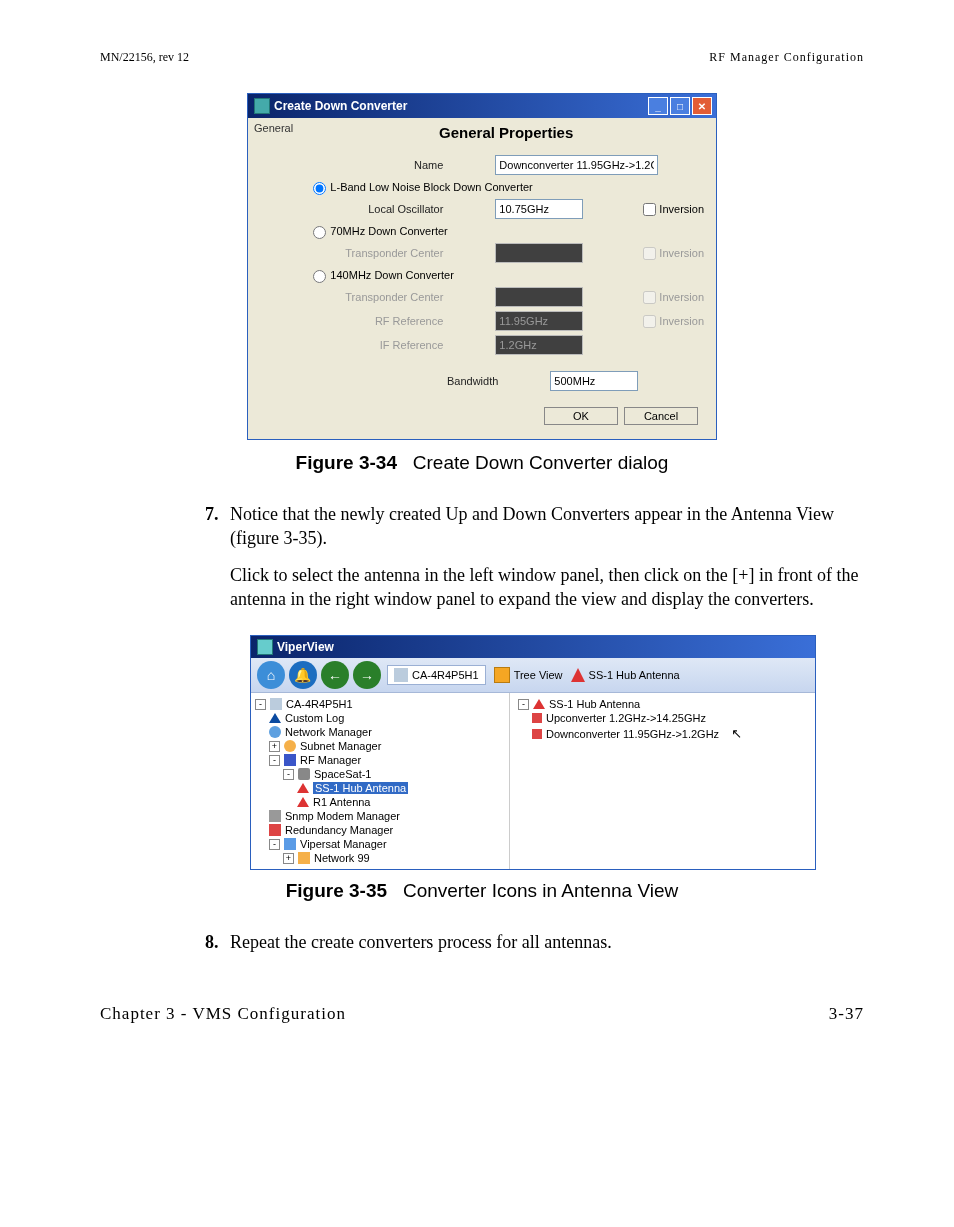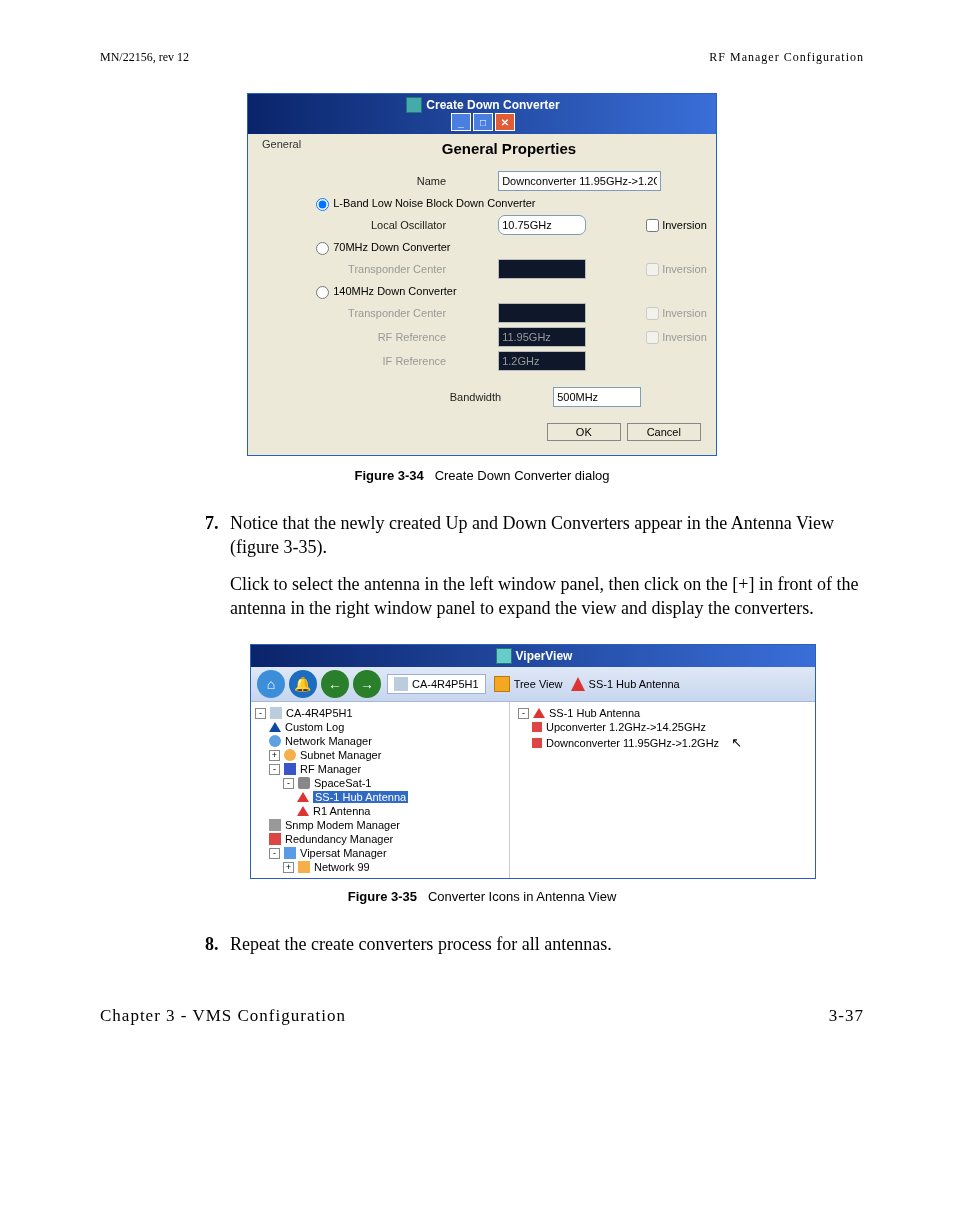--- a/index.html
+++ b/index.html
@@ -29,37 +29,36 @@
   }
   .titlebar {
     background: linear-gradient(to right, #0a246a, #3a6fd8);
     color: white;
     font-weight: bold;
     padding: 3px 4px 3px 6px;
     display: flex;
     align-items: center;
     justify-content: space-between;
     font-size: 12px;
-    flex-direction: column;
   }
   .titlebar-left { display:flex; align-items:center; gap:4px;}
   .tb-icon { width:14px; height:14px; background:#4aa; border:1px solid #277;}
   .winbuttons { display:flex; gap:2px;}
   .winbtn {
     width:18px; height:16px;
     border:1px solid #fff;
     display:flex;align-items:center;justify-content:center;
     font-size:10px;
     font-family: Arial;
     font-weight:bold;
     background:#4a7fe0;
     color:white;
   }
   .winbtn.close{ background:#e25d36; }
-  .dialog1-body { display:flex;margin-left:8px; }
+  .dialog1-body { display:flex; }
   .leftpane {
     width: 120px;
     padding: 4px 6px;
     color:#555;
   }
   .leftpane .treenode { color:#333; }
   .rightpane {
     flex:1;
     padding: 4px 12px 8px 4px;
   }
@@ -77,42 +76,42 @@
   .radiorow input { margin-right:4px;}
   .textfield {
     border:1px solid #7f9db9;
     background:white;
     height:16px;
     padding:1px 3px;
     font-family: Tahoma, Arial, sans-serif;
     font-size:11px;
     width:110px;
   }
-  .textfield.disabled { background:#0f172a; color:#999; border-color:#bbb;}
+  .textfield.disabled { background:#404040; color:#999; border-color:#bbb;}
   .chk { margin-left:10px; display:flex; align-items:center; }
   .chk input { margin-right:3px; }
   .chk.dim { color:#999;}
   .bottomrow {
     display:flex; justify-content:flex-end;
     gap:6px;
     margin:16px 6px 6px 0;
   }
   .winbutton {
     border:1px solid #888;
     background:#ece9d8;
     width:72px;
     text-align:center;
     padding:2px 0;
     font-family: Tahoma, Arial, sans-serif;
     font-size:11px;
   }
   .figcaption {
     text-align:center;
     font-family: Arial, sans-serif;
-    font-size:13px;
+    font-size:19px;
     margin: 10px 0 28px 0;
   }
   .figcaption b { font-weight:bold; }
   .bodytext {
     font-size:18px;
     line-height:1.35;
     margin-left:130px;
   }
   .step-item { margin-bottom: 12px; }
   .step-num { font-weight:bold; margin-left:-25px; display:inline-block; width:25px;}
@@ -229,21 +228,21 @@
         <span class="lbl">Name</span>
         <input class="textfield" style="width: 155px;" value="Downconverter 11.95GHz-&gt;1.2G">
       </div>
 
       <div class="radiorow">
         <input type="radio" checked="" style="">
         <span>L-Band Low Noise Block Down Converter</span>
       </div>
       <div class="formrow">
         <span class="lbl">Local Oscillator</span>
-        <input class="textfield" style="width: 80px; border-radius: 7px;" value="10.75GHz">
+        <input class="textfield" style="width: 80px;" value="10.75GHz">
         <span class="chk">
           <input type="checkbox" style="">
           <span>Inversion</span>
         </span>
       </div>
 
       <div class="radiorow">
         <input type="radio" style="">
         <span>70MHz Down Converter</span>
       </div>

